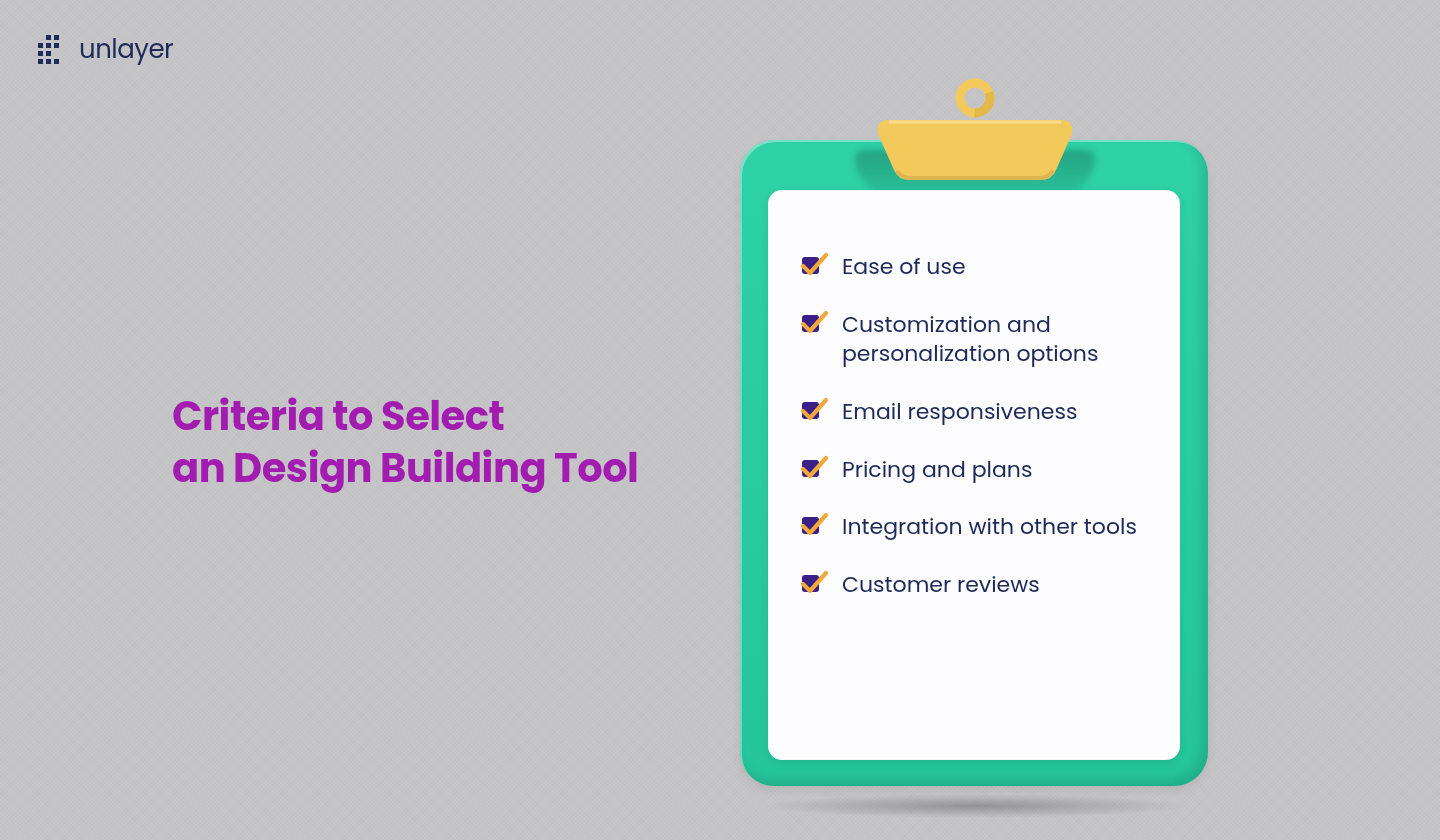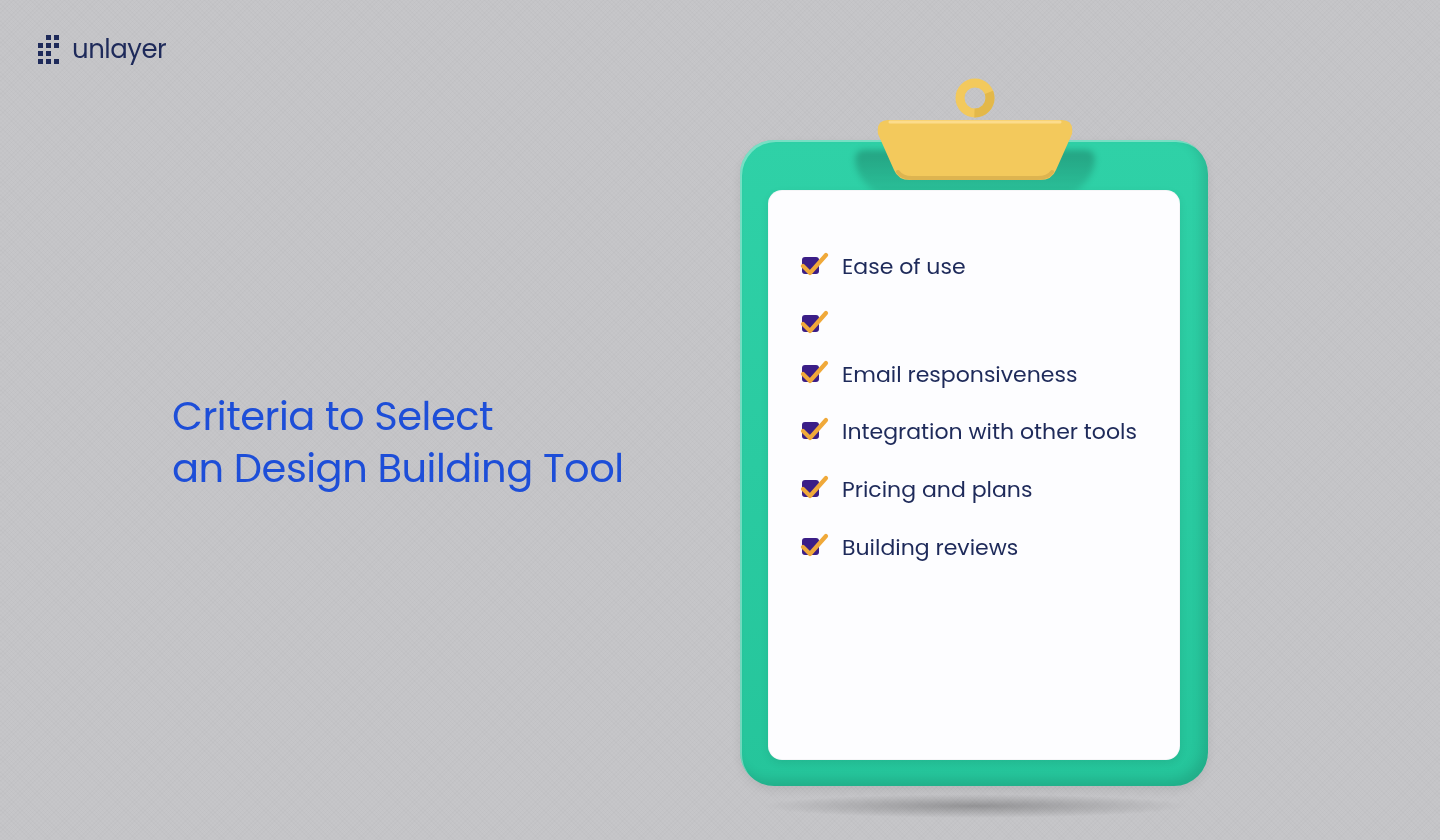--- a/index.html
+++ b/index.html
@@ -14,21 +14,21 @@
     color: #1a1a1a;
   }
 
   
   .logo {
     position: absolute;
     top: 30px;
     left: 36px;
     display: flex;
     align-items: center;
-    gap: 8px;
+    gap: 15px;
   }
   .logo-mark {
     width: 28px;
     height: 30px;
     position: relative;
   }
   .logo-mark .sq {
     position: absolute;
     width: 5px;
     height: 5px;
@@ -41,22 +41,22 @@
     color: #1e2a5a;
   }
 
   
   .headline {
     position: absolute;
     left: 172px;
     top: 390px;
     font-size: 40px;
     line-height: 1.3;
-    font-weight: 400;
-    color: #1d4ed8;
+    font-weight: 700;
+    color: #a21caf;
     letter-spacing: -0.5px;
   }
 
   
   .clipboard-wrap {
     position: absolute;
     left: 720px;
     top: 70px;
     width: 510px;
     height: 730px;
@@ -205,56 +205,57 @@
         </span>
         <span class="label">Ease of use</span>
       </div>
       <div class="row">
         <span class="check">
           <span class="box"></span>
           <svg viewBox="0 0 30 30">
               <path d="M4 15 L11 22 L27 4" fill="none" stroke="#f0a93a" stroke-width="4.2" stroke-linecap="round" stroke-linejoin="round"></path>
             </svg>
         </span>
+        <span class="label">Customization and personalization options</span>
       </div>
       <div class="row">
         <span class="check">
           <span class="box"></span>
           <svg viewBox="0 0 30 30">
               <path d="M4 15 L11 22 L27 4" fill="none" stroke="#f0a93a" stroke-width="4.2" stroke-linecap="round" stroke-linejoin="round"></path>
             </svg>
         </span>
         <span class="label">Email responsiveness</span>
       </div>
       <div class="row">
         <span class="check">
           <span class="box"></span>
           <svg viewBox="0 0 30 30">
               <path d="M4 15 L11 22 L27 4" fill="none" stroke="#f0a93a" stroke-width="4.2" stroke-linecap="round" stroke-linejoin="round"></path>
             </svg>
         </span>
+        <span class="label">Pricing and plans</span>
+      </div>
+      <div class="row">
+        <span class="check">
+          <span class="box"></span>
+          <svg viewBox="0 0 30 30">
+              <path d="M4 15 L11 22 L27 4" fill="none" stroke="#f0a93a" stroke-width="4.2" stroke-linecap="round" stroke-linejoin="round"></path>
+            </svg>
+        </span>
         <span class="label">Integration with other tools</span>
       </div>
       <div class="row">
         <span class="check">
           <span class="box"></span>
           <svg viewBox="0 0 30 30">
               <path d="M4 15 L11 22 L27 4" fill="none" stroke="#f0a93a" stroke-width="4.2" stroke-linecap="round" stroke-linejoin="round"></path>
             </svg>
         </span>
-        <span class="label">Pricing and plans</span>
-      </div>
-      <div class="row">
-        <span class="check">
-          <span class="box"></span>
-          <svg viewBox="0 0 30 30">
-              <path d="M4 15 L11 22 L27 4" fill="none" stroke="#f0a93a" stroke-width="4.2" stroke-linecap="round" stroke-linejoin="round"></path>
-            </svg>
-        </span>
-        <span class="label">Building reviews</span>
+        <span class="label">Customer reviews</span>
       </div>
     </div>
   </div>
 
   <div class="clip">
     <svg viewBox="0 0 230 110">
 
       <circle cx="115" cy="22" r="15" fill="none" stroke="#f3c95c" stroke-width="9"></circle>
       <circle cx="115" cy="22" r="15" fill="none" stroke="#d9ad3d" stroke-width="9" stroke-dasharray="30 64" stroke-dashoffset="6" opacity="0.6"></circle>
 

